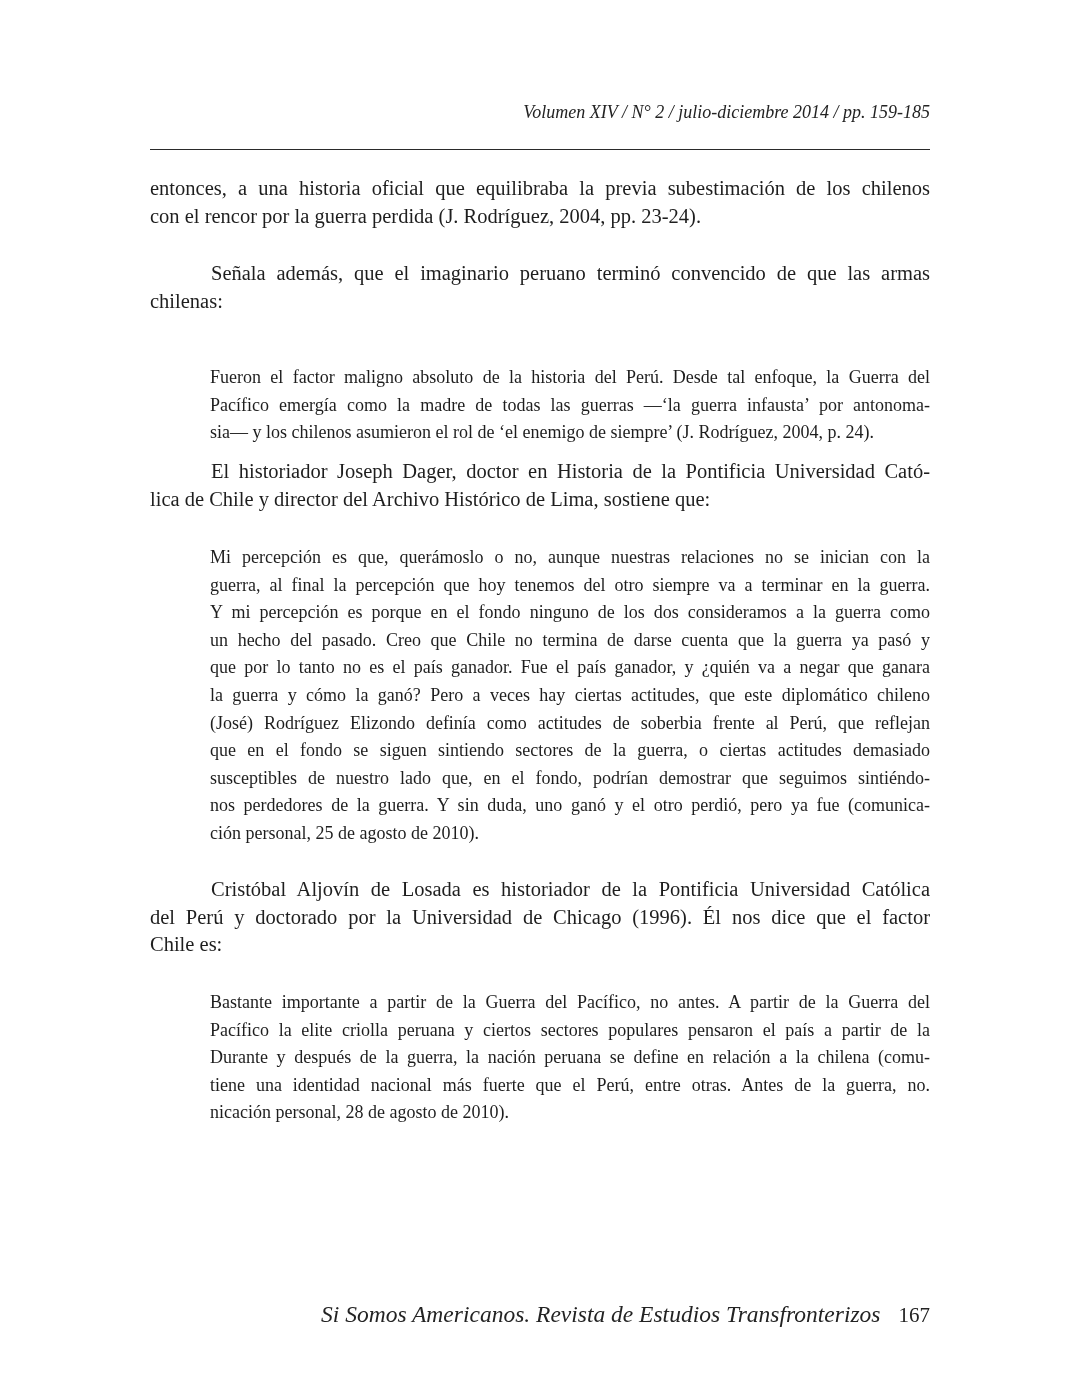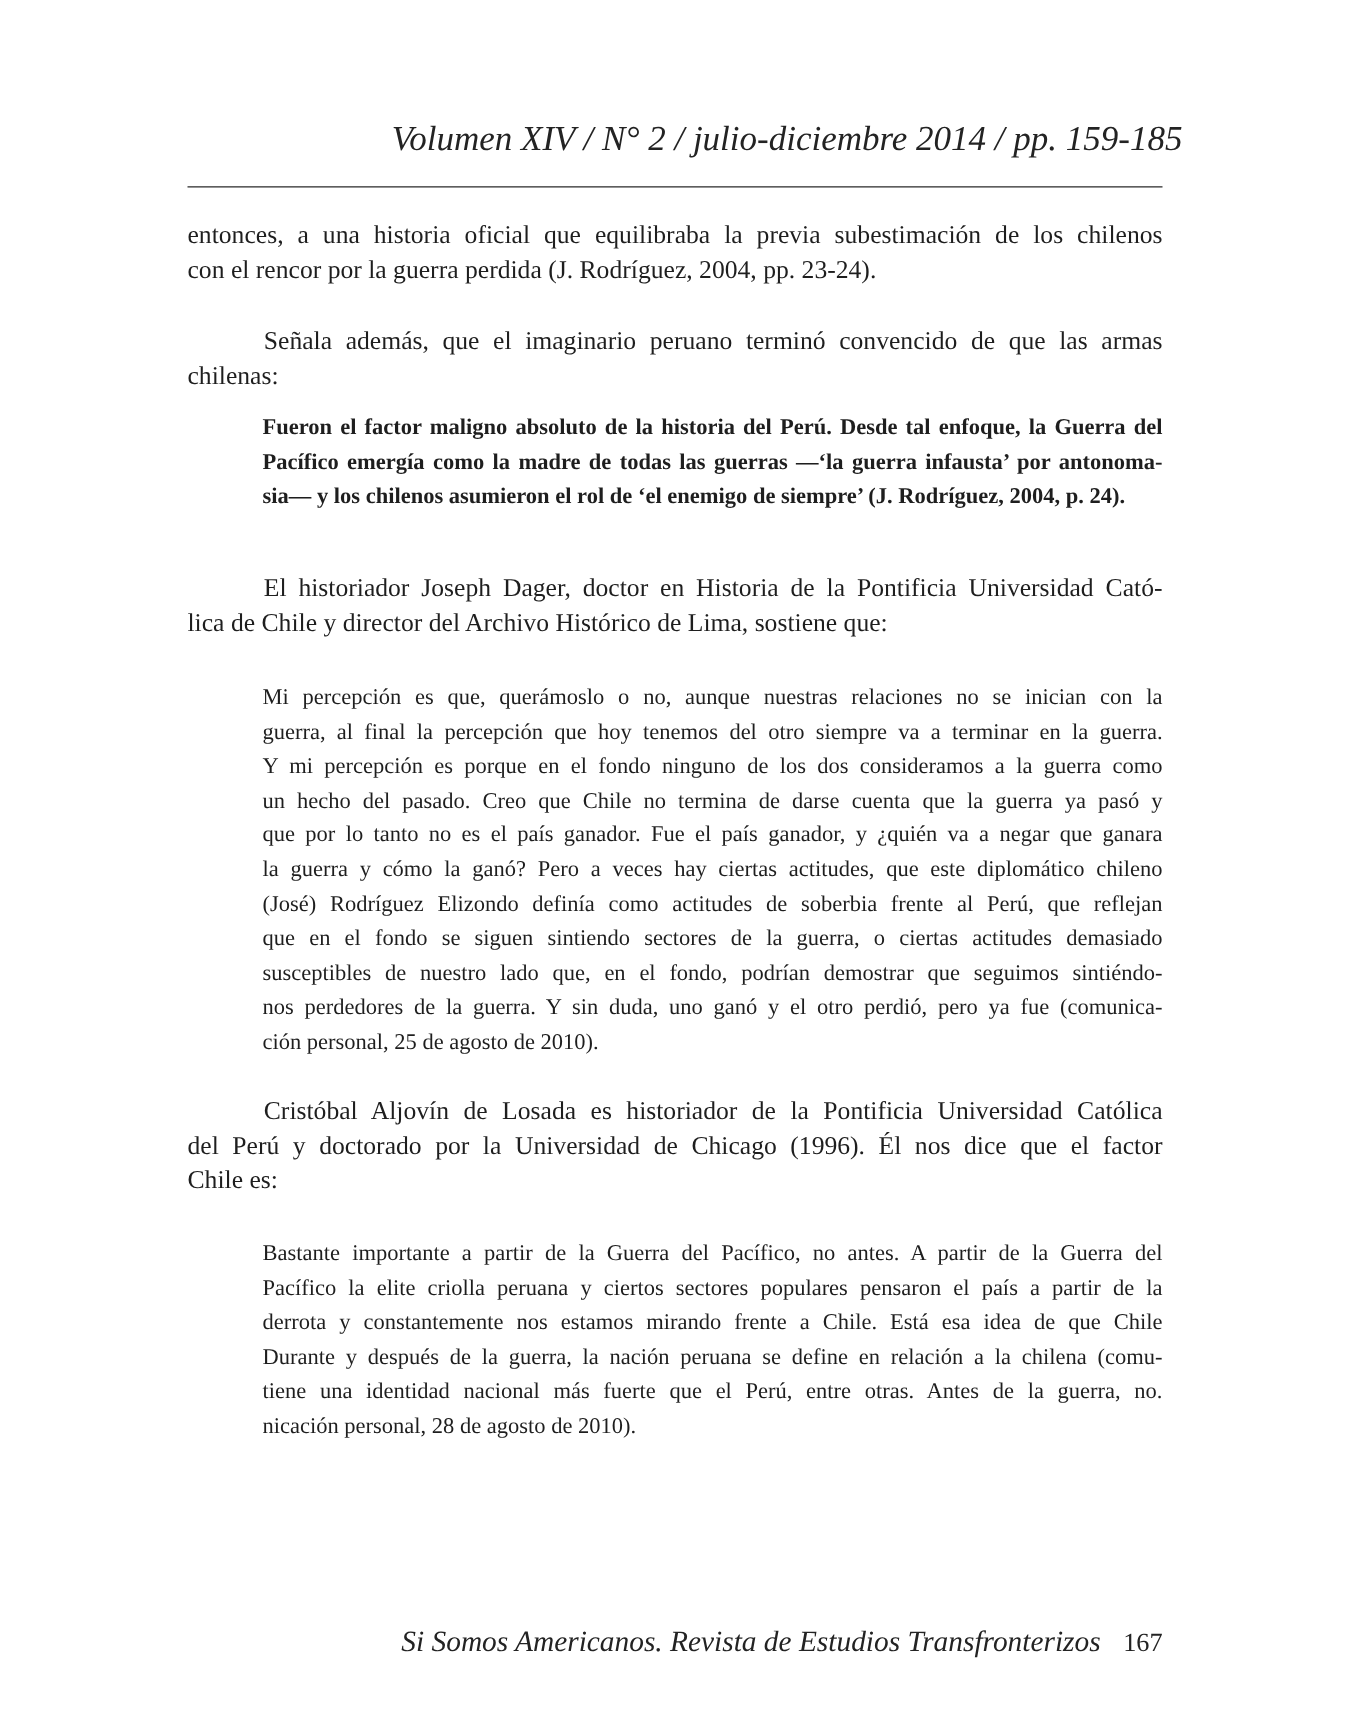--- a/index.html
+++ b/index.html
@@ -2,22 +2,22 @@
 <html><head>
 <meta charset="utf-8">
 <style>
   html, body { margin: 0; padding: 0; background: #ffffff; }
   body {
     width: 1080px; height: 1381px; position: relative; overflow: hidden;
     font-family: "Liberation Serif", "DejaVu Serif", serif;
     color: #1e1e1e;
   }
   .header {
-    position: absolute; left: 166px; top: 96px; width: 780px;
-    text-align: right; font-style: italic; font-size: 28px; line-height: 32px;
+    position: absolute; left: 150px; top: 96px; width: 780px;
+    text-align: right; font-style: italic; font-size: 18px; line-height: 32px;
     color: #232323;
   }
   .rule {
     position: absolute; left: 150px; top: 149px; width: 780px; height: 0;
     border-top: 1.6px solid #2a2a2a;
   }
   .block { position: absolute; left: 150px; width: 780px; }
   .body-text { font-size: 20.5px; line-height: 27.5px; }
   .quote { left: 210px; width: 720px; font-size: 18px; line-height: 27.6px; }
   .line { display: block; white-space: nowrap; text-align: justify; text-align-last: justify; }
@@ -39,21 +39,21 @@
 <div class="block body-text" style="top:175px;">
   <span class="line">entonces, a una historia oficial que equilibraba la previa subestimación de los chilenos</span>
   <span class="line last">con el rencor por la guerra perdida (J. Rodríguez, 2004, pp. 23-24).</span>
 </div>
 
 <div class="block body-text" style="top:260px;">
   <span class="line indent">Señala además, que el imaginario peruano terminó convencido de que las armas</span>
   <span class="line last">chilenas:</span>
 </div>
 
-<div class="block quote" style="top:328px;font-weight:bold;">
+<div class="block quote" style="top:364px;">
   <span class="line">Fueron el factor maligno absoluto de la historia del Perú. Desde tal enfoque, la Guerra del</span>
   <span class="line">Pacífico emergía como la madre de todas las guerras —‘la guerra infausta’ por antonoma-</span>
   <span class="line last">sia— y los chilenos asumieron el rol de ‘el enemigo de siempre’ (J. Rodríguez, 2004, p. 24).</span>
 </div>
 
 <div class="block body-text" style="top:458px;">
   <span class="line indent">El historiador Joseph Dager, doctor en Historia de la Pontificia Universidad Cató-</span>
   <span class="line last">lica de Chile y director del Archivo Histórico de Lima, sostiene que:</span>
 </div>
 
@@ -73,21 +73,20 @@
 
 <div class="block body-text" style="top:876px;">
   <span class="line indent">Cristóbal Aljovín de Losada es historiador de la Pontificia Universidad Católica</span>
   <span class="line">del Perú y doctorado por la Universidad de Chicago (1996). Él nos dice que el factor</span>
   <span class="line last">Chile es:</span>
 </div>
 
 <div class="block quote" style="top:989px;font-family:Liberation Serif, serif;">
   <span class="line">Bastante importante a partir de la Guerra del Pacífico, no antes. A partir de la Guerra del</span>
   <span class="line">Pacífico la elite criolla peruana y ciertos sectores populares pensaron el país a partir de la</span>
-  <span class="line">derrota y constantemente nos estamos mirando frente a Chile. Está esa idea de que Chile</span>
   <span class="line">Durante y después de la guerra, la nación peruana se define en relación a la chilena (comu-</span>
   <span class="line">tiene una identidad nacional más fuerte que el Perú, entre otras. Antes de la guerra, no.</span>
   <span class="line last">nicación personal, 28 de agosto de 2010).</span>
 </div>
 
 <div class="footer">
   <span class="journal">Si Somos Americanos. Revista de Estudios Transfronterizos</span><span class="page-num">167</span>
 </div>
 
 </body></html>

